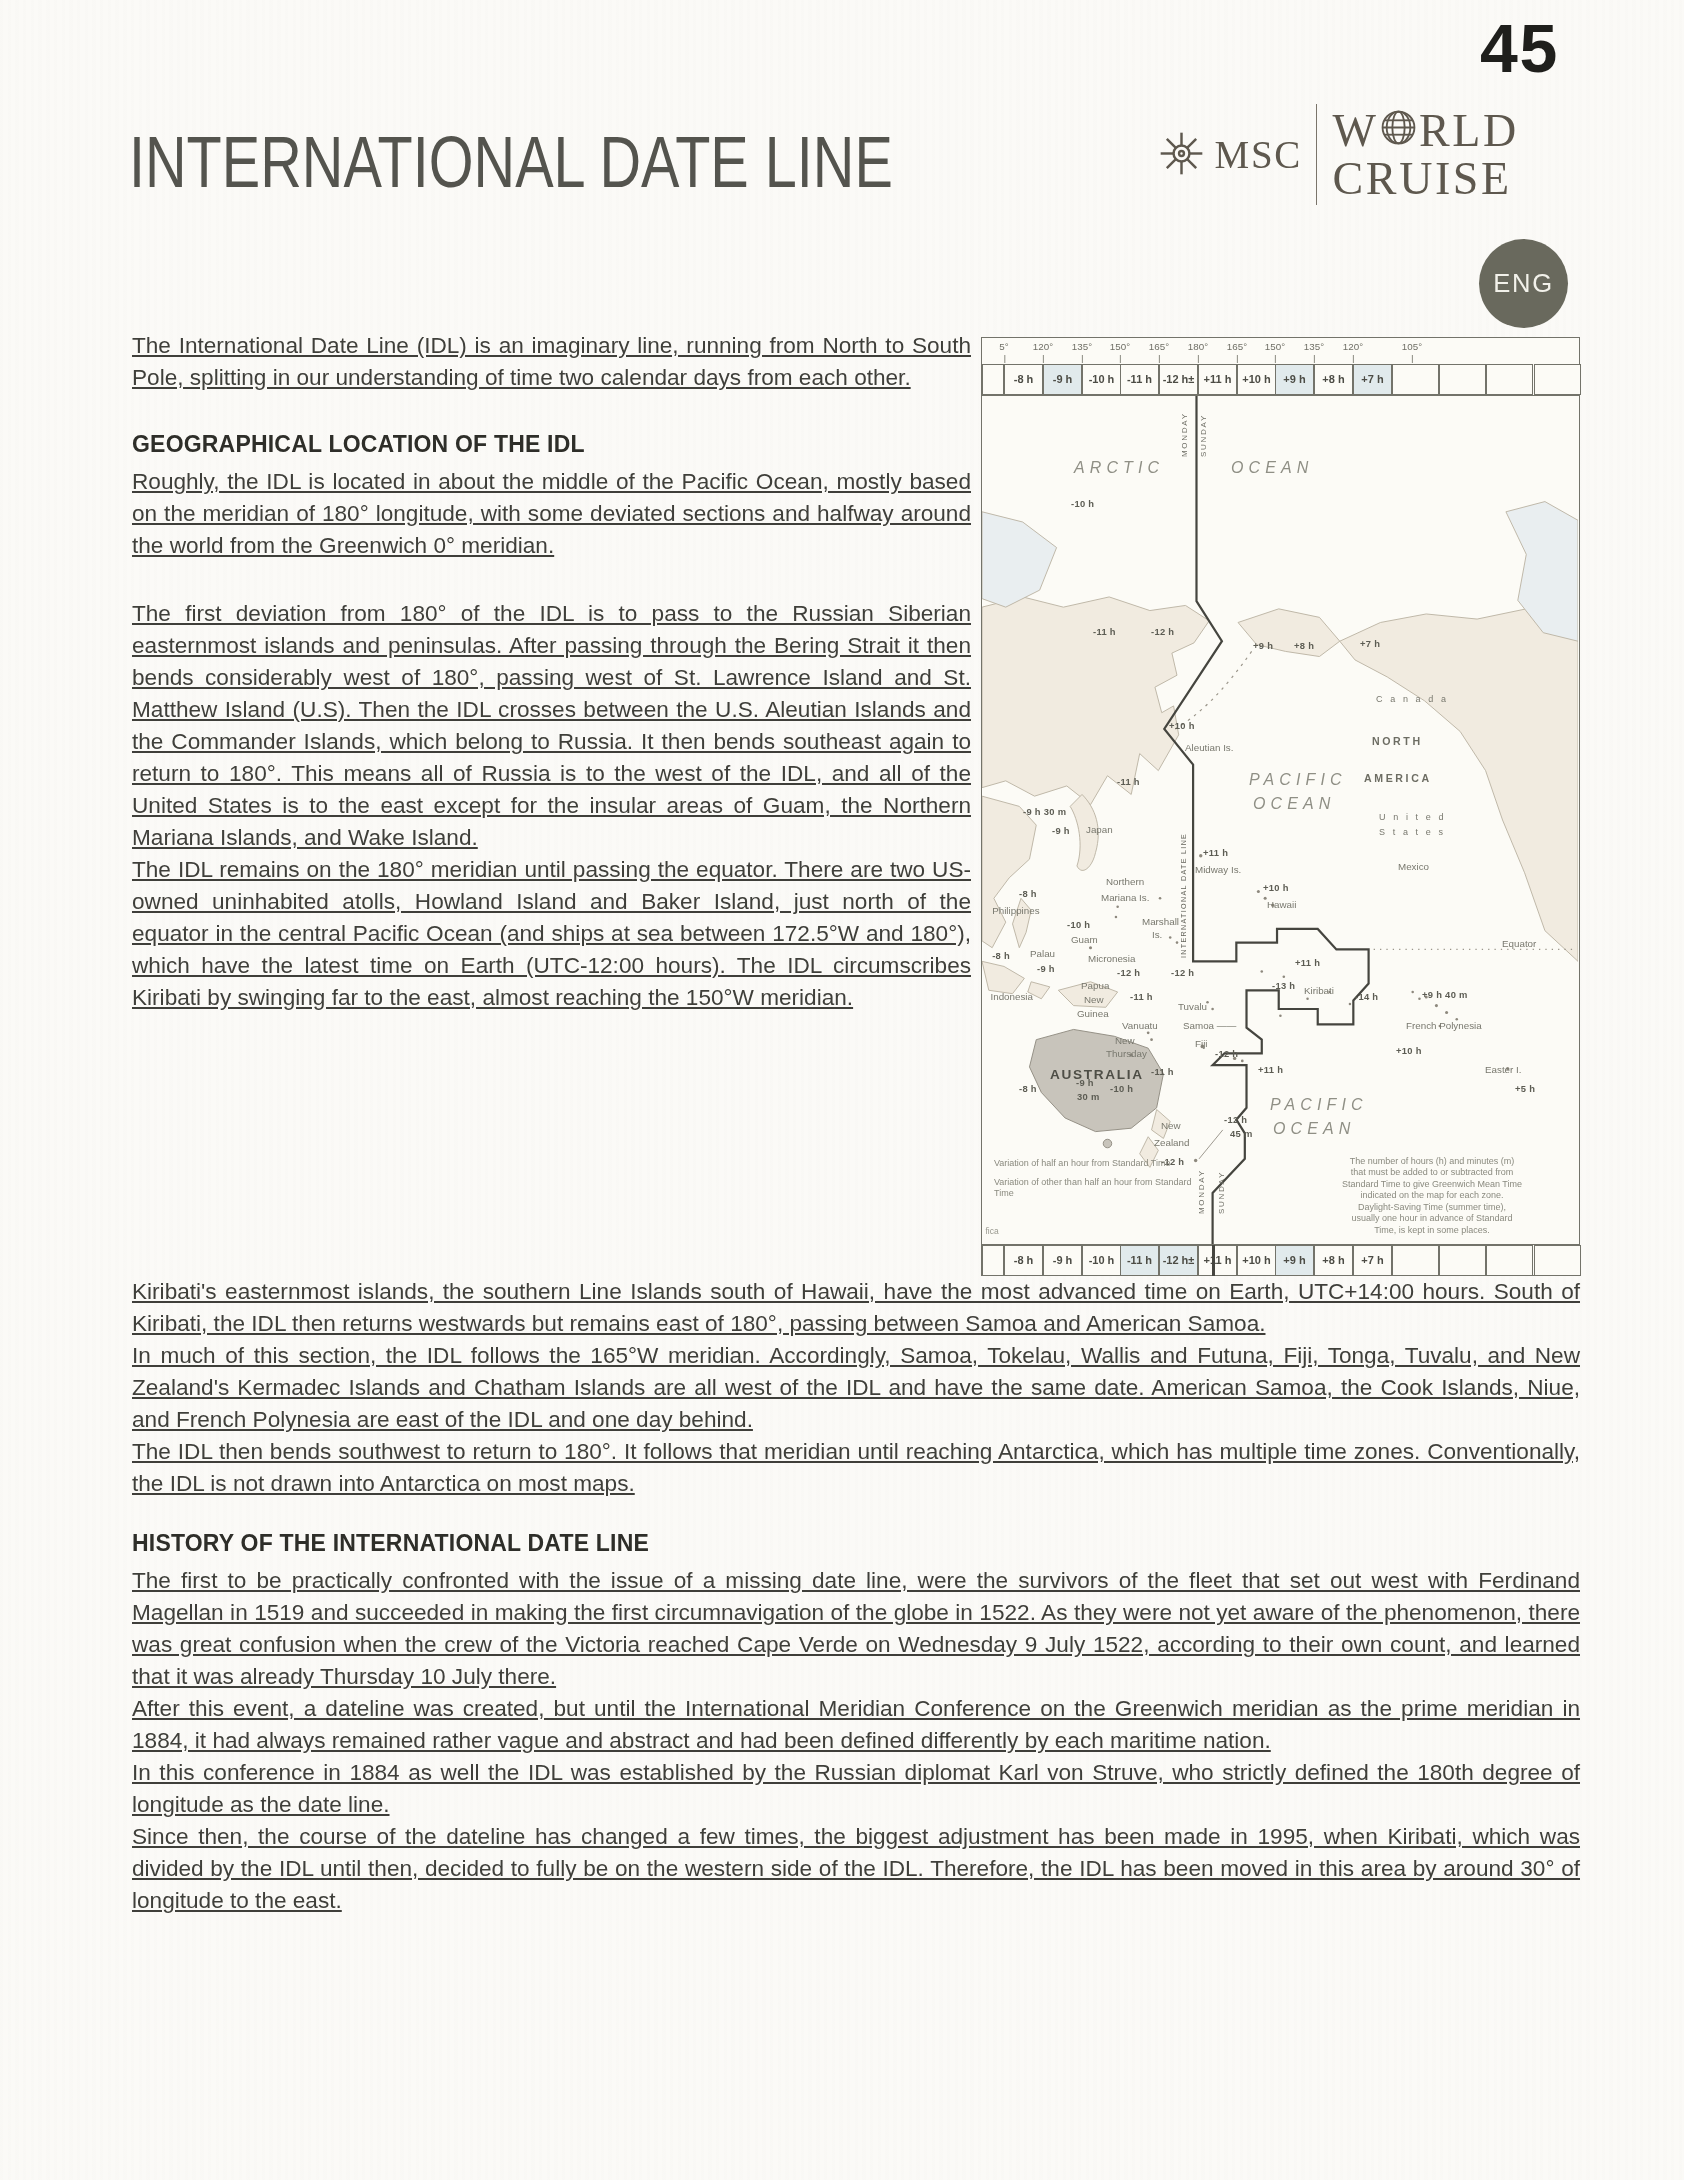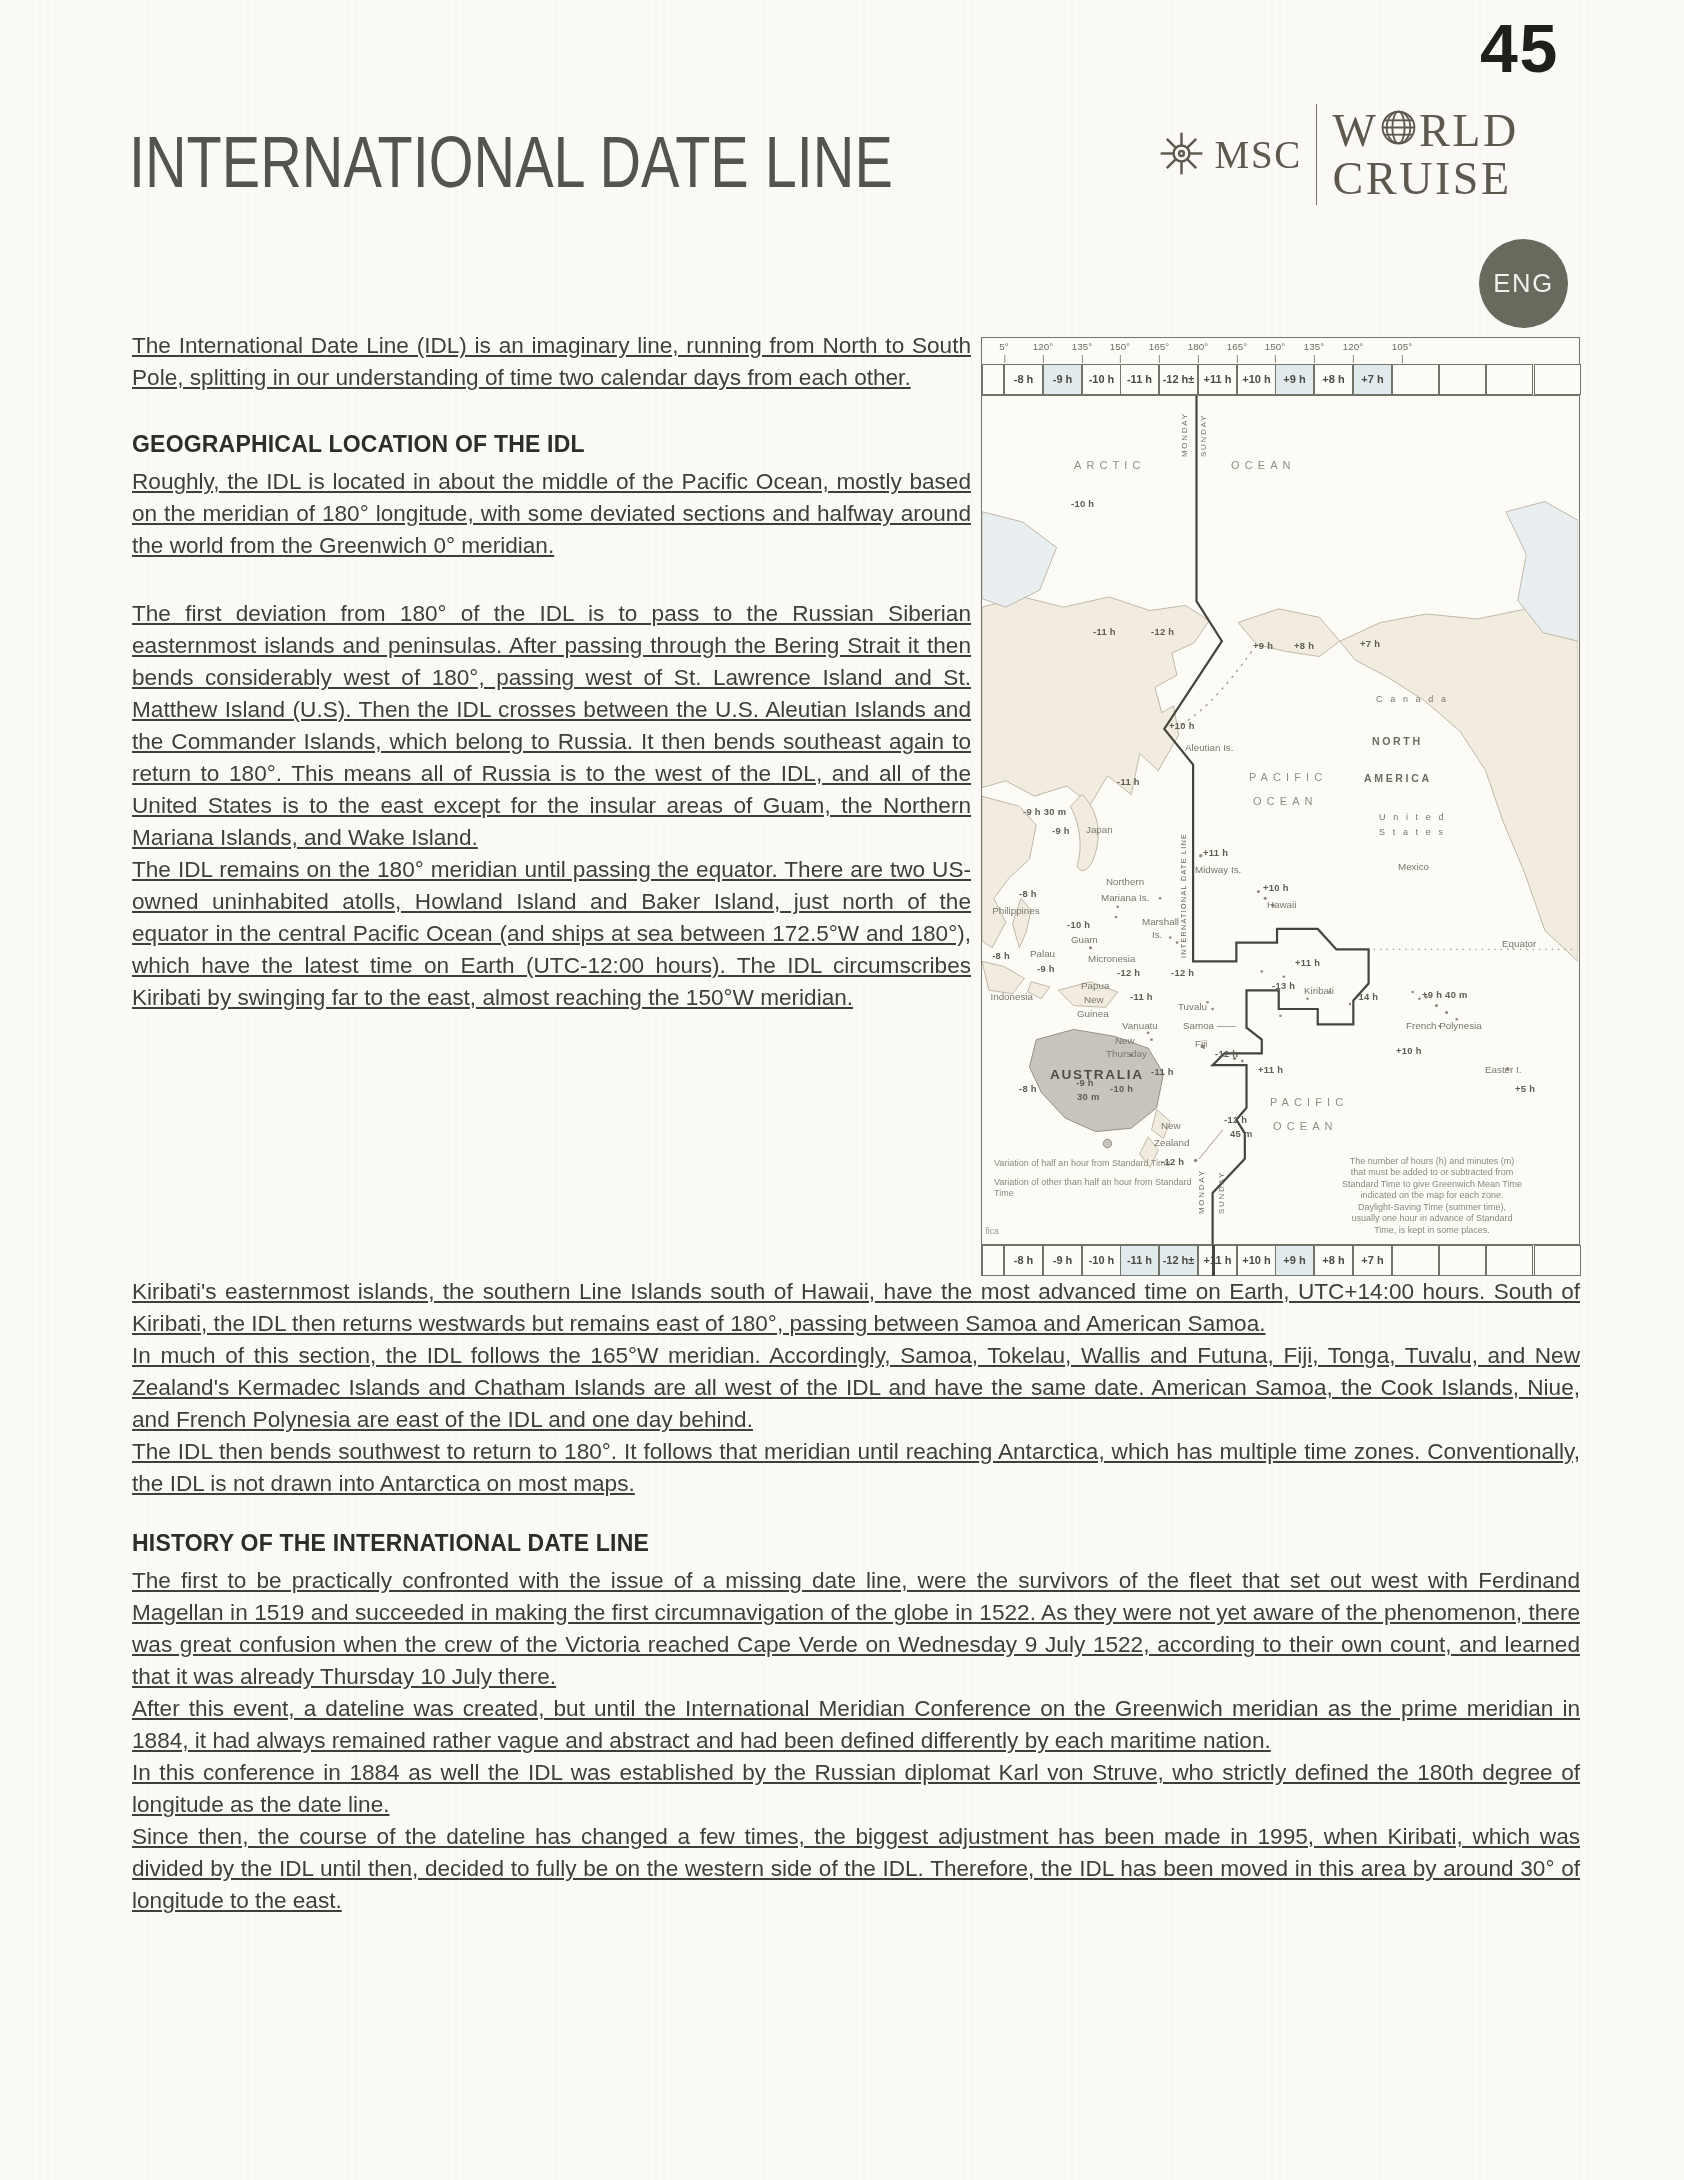--- a/index.html
+++ b/index.html
@@ -49,21 +49,21 @@
   .australia{fill:#c8c4bb;stroke:#908b81;stroke-width:1.1;}
   .idl{fill:none;stroke:#45453f;stroke-width:2.6;stroke-linejoin:miter;}
   .dash{fill:none;stroke:#9a958a;stroke-width:1.4;stroke-dasharray:3 6;}
   .dots-eq{fill:none;stroke:#9a958a;stroke-width:1.3;stroke-dasharray:1.5 6;}
   .leader{fill:none;stroke:#8d887d;stroke-width:1;}
   .isl circle{fill:#8d887d;}
   .m-labels{position:absolute;inset:0;}
   .ml{position:absolute;white-space:nowrap;color:#78786e;font-size:9.8px;}
   .ml.tz{font-size:9.4px;font-weight:700;color:#5c5c53;letter-spacing:0.3px;}
   .ml.pl{font-size:9.8px;color:#78786e;}
-  .ml.oc{font-size:11px;letter-spacing:5.1px;color:#8f8f85;}
+  .ml.oc{font-size:16px;letter-spacing:5.1px;color:#8f8f85;font-style:italic;}
   .ml.ct{font-size:10.6px;letter-spacing:2.6px;color:#6d6d63;font-weight:700;}
   .ml.sp{font-size:9px;letter-spacing:2.6px;color:#78786e;}
   .ml.rg{font-size:13.6px;letter-spacing:1.7px;color:#4e4e46;font-weight:700;}
   .ml.ft{font-size:8.5px;color:#9a9a90;}
   .vtext{position:absolute;writing-mode:vertical-rl;transform:rotate(180deg);font-size:8px;
         letter-spacing:1.7px;color:#6f6f66;}
   .vt-idl{font-size:7.2px;letter-spacing:1.3px;color:#63635a;}
   .m-notes-left{position:absolute;left:12px;top:762px;width:213px;}
   .note-item{font-size:9px;line-height:11px;color:#8a8a7f;margin-bottom:8.5px;}
   .m-notes-right{position:absolute;left:313px;top:760px;width:274px;text-align:center;}
@@ -146,21 +146,21 @@
     <span class="deg" style="left: 22px;">5°</span>
         <span class="deg" style="left: 61px;">120°</span>
         <span class="deg" style="left: 100px;">135°</span>
         <span class="deg" style="left: 138px;">150°</span>
         <span class="deg" style="left: 177px;">165°</span>
         <span class="deg" style="left: 216px;">180°</span>
         <span class="deg" style="left: 255px;">165°</span>
         <span class="deg" style="left: 293px;">150°</span>
         <span class="deg" style="left: 332px;">135°</span>
         <span class="deg" style="left: 371px;">120°</span>
-        <span class="deg" style="left: 420px;">105°</span>
+        <span class="deg" style="left: 430px;">105°</span>
       </div>
     <div class="m-cells">
 
     <div class="cell" style="left: 0px; width: 22px;"></div>
         <div class="cell" style="left: 22px; width: 39px;">-8 h</div>
         <div class="cell shade" style="left: 61px; width: 39px;">-9 h</div>
         <div class="cell" style="left: 100px; width: 39px;">-10 h</div>
         <div class="cell" style="left: 138px; width: 39px;">-11 h</div>
         <div class="cell" style="left: 177px; width: 39px;">-12 h±</div>
         <div class="cell" style="left: 216px; width: 39px;">+11 h</div>

